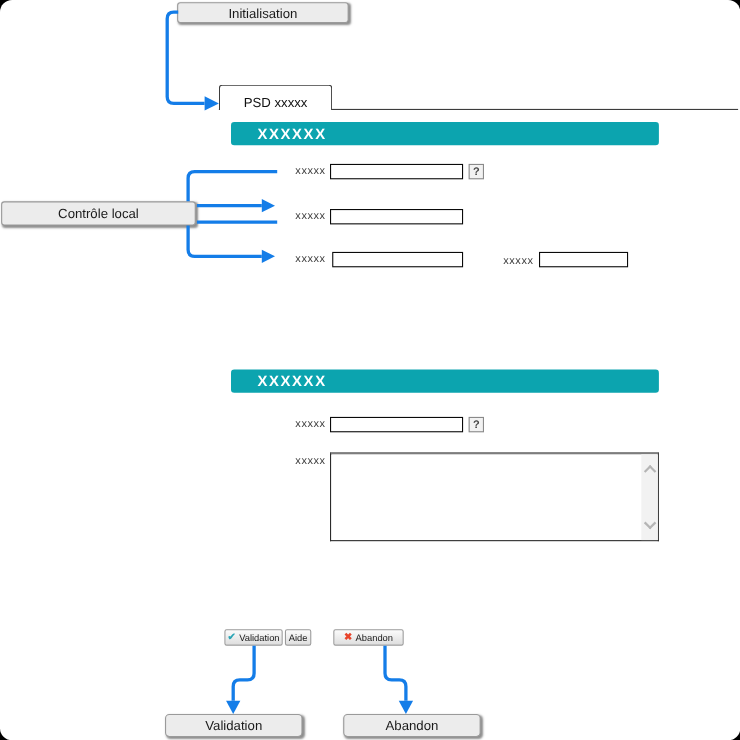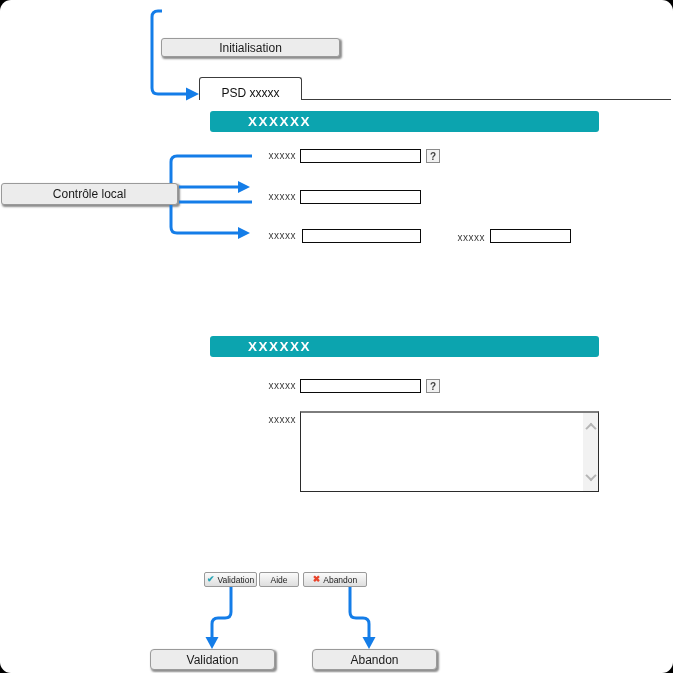--- a/index.html
+++ b/index.html
@@ -21,21 +21,21 @@
     display:flex;align-items:flex-end;justify-content:center;
     font-size:12px;color:#111;box-sizing:border-box;z-index:3;
   }
   .panel{
     position:absolute;left:199px;top:99px;width:472px;height:491px;background:#fff;
     border-top:1px solid #3c3c3c;box-sizing:border-box;z-index:1;
   }
   .section-bar{
     position:absolute;left:11px;width:389px;height:21px;background:#0ca4af;border-radius:3px;
     color:#fff;font-weight:bold;font-size:13.5px;letter-spacing:1.5px;
-    display:flex;align-items:center;padding-left:38px;box-sizing:border-box;
+    display:flex;align-items:center;padding-left:24px;box-sizing:border-box;
   }
   .fld-label{
     position:absolute;height:14px;line-height:14px;font-size:10px;color:#3d3d3d;
     text-align:right;letter-spacing:0.5px;
   }
   .txt-input{
     position:absolute;height:14px;background:#fff;border:1px solid #0a0a0a;
     box-sizing:border-box;padding:0;margin:0;font-size:10px;
   }
   .help-btn{
@@ -65,21 +65,21 @@
   .ico-check{color:#2aa5b5;}
   .ico-cross{color:#e8432a;}
 
   svg.overlay{position:absolute;left:0;top:0;z-index:5;pointer-events:none;}
 </style>
 </head>
 <body>
 
 <div class="sheet">
 
-  <div class="flow-box" style="left:161px;top:2px;width:179px;height:19px;margin-top:36px;">
+  <div class="flow-box" style="left:161px;top:2px;width:156px;height:19px;">
     <span>Initialisation</span>
   </div>
 
   <div class="flow-box" style="left:1px;top:183px;width:177px;height:22px;">
     <span>Contrôle local</span>
   </div>
 
   <div class="tab">
     <span>PSD xxxxx</span>
   </div>
@@ -123,21 +123,21 @@
         <div class="scroll-btn" style="bottom:6px;">
           <div class="chev down"></div>
         </div>
       </div>
     </div>
 
     <div class="tb-btn" style="left:5px;width:53px;">
       <span class="tb-ico ico-check">✔</span>
       <span>Validation</span>
     </div>
-    <div class="tb-btn" style="left:60px;width:40px;text-align:right;">
+    <div class="tb-btn" style="left:60px;width:24px;text-align:right;">
       <span>Aide</span>
     </div>
     <div class="tb-btn" style="left:104px;width:64px;">
       <span class="tb-ico ico-cross">✖</span>
       <span>Abandon</span>
     </div>
   </div>
 
   <div class="flow-box" style="left:150px;top:649px;width:125px;height:21px;border-radius:4px;">
     <span>Validation</span>

